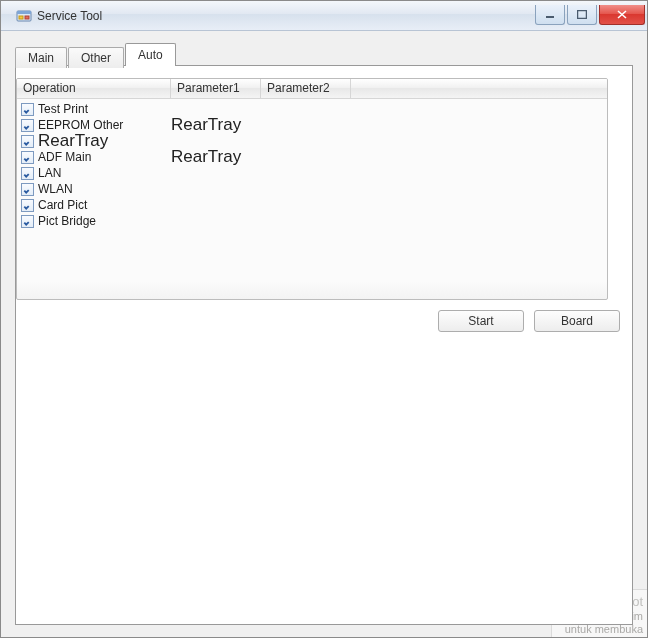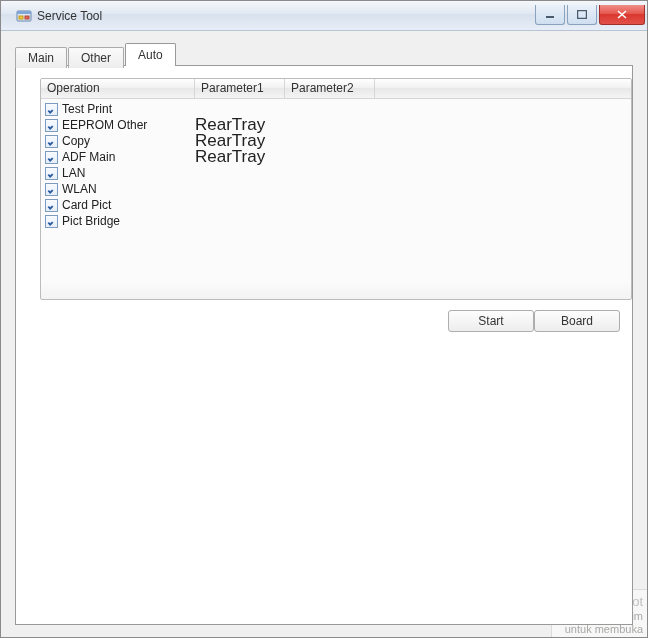--- a/index.html
+++ b/index.html
@@ -94,21 +94,21 @@
   .tab:not(.active) { top:2px; }
   .tabpage {
     border: 1px solid #999;
     background: #fff;
     height: 560px;
     position: relative;
     z-index:1;
   }
   .listview-wrap {
     position: absolute;
-    left: 24px; top: 12px;
+    left: 0; top: 12px;
     width: 592px; height: 222px;
     background: linear-gradient(to bottom, #f4f4f4 0%, #fbfbfb 8%, #fbfbfb 92%, #f3f3f3 100%);
     border: 1px solid #bcbcbc;
     border-radius: 2px;
     overflow: hidden;
   }
   .lv-header {
     display:flex;
     height: 20px;
     background: linear-gradient(to bottom,#ffffff,#f0f0f0 49%,#e8e8e8 50%,#f4f4f4);
@@ -149,21 +149,21 @@
     border-bottom:2px solid #2a5aa0;
     transform: rotate(-45deg) scale(0.9);
   }
   .lv-op { width: 133px; font-size:12px; color:#222; white-space:nowrap; }
   .lv-p1 { width: 90px;  font-size:17px; color:#222; white-space:nowrap; }
   .lv-p2 { width: 90px;  font-size:12px; color:#222; white-space:nowrap; }
   .btn-row {
     position:absolute;
     top: 244px;
     right: 12px;
-    display:flex; gap: 0;
+    display:flex; gap: 10px;
   }
   .push-btn {
     width: 86px; height: 22px;
     border: 1px solid #adadad;
     background: linear-gradient(to bottom,#fdfdfd,#ededed);
     border-radius: 3px;
     font-size:12px;
     color:#333;
     display:flex; align-items:center; justify-content:center;
   }
@@ -239,21 +239,20 @@
               <span class="lv-p2"></span>
             </div>
             <div class="lv-row">
               <span class="lv-check"></span>
               <span class="lv-op">EEPROM Other</span>
               <span class="lv-p1">RearTray</span>
               <span class="lv-p2"></span>
             </div>
             <div class="lv-row">
               <span class="lv-check"></span>
-              <span class="lv-op">Copy</span>
               <span class="lv-p1">RearTray</span>
               <span class="lv-p2"></span>
             </div>
             <div class="lv-row">
               <span class="lv-check"></span>
               <span class="lv-op">ADF Main</span>
               <span class="lv-p1">RearTray</span>
               <span class="lv-p2"></span>
             </div>
             <div class="lv-row">

